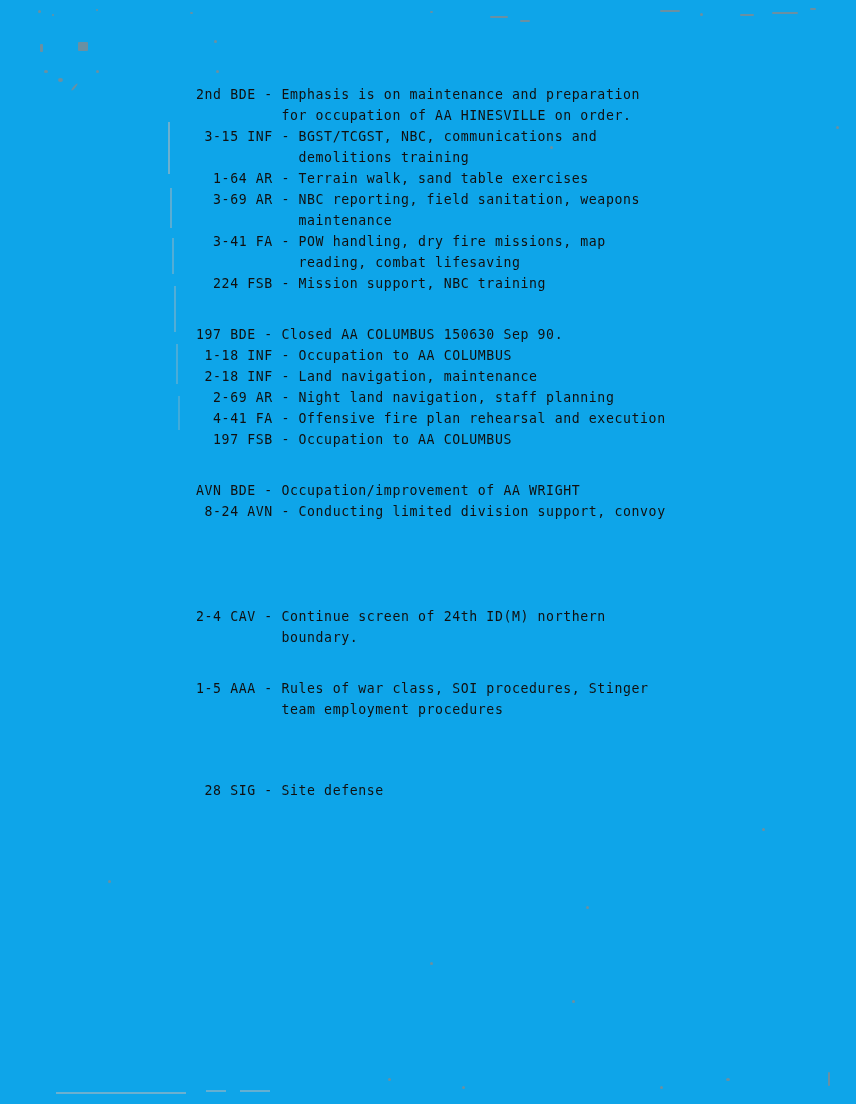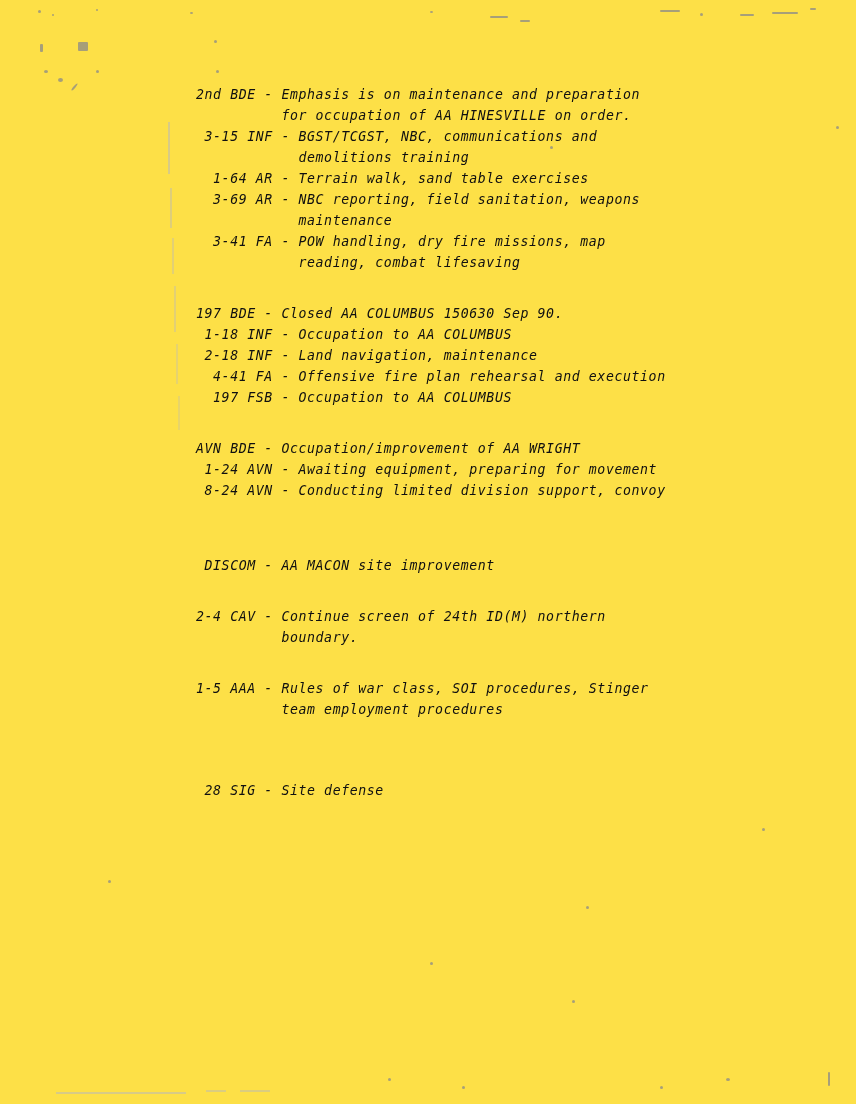--- a/index.html
+++ b/index.html
@@ -11,22 +11,21 @@
     width: 856px;
     height: 1104px;
     position: relative;
     overflow: hidden;
     font-family: "DejaVu Sans Mono", monospace;
     color: #1a1a1a;
   }
   .page {
     position: absolute;
     inset: 0;
-    background: #fde047;
-    font-style: italic;
+    background: #0ea5e9;
   }
   
   .speck {
     position: absolute;
     background: #8a8a8a;
     border-radius: 50%;
     opacity: .75;
   }
   .edge-line {
     position: absolute;
@@ -111,48 +110,46 @@
     <div class="entry">
       <span class="line">2nd BDE - Emphasis is on maintenance and preparation</span>
       <span class="line">          for occupation of AA HINESVILLE on order.</span>
       <span class="line"> 3-15 INF - BGST/TCGST, NBC, communications and</span>
       <span class="line">            demolitions training</span>
       <span class="line">  1-64 AR - Terrain walk, sand table exercises</span>
       <span class="line">  3-69 AR - NBC reporting, field sanitation, weapons</span>
       <span class="line">            maintenance</span>
       <span class="line">  3-41 FA - POW handling, dry fire missions, map</span>
       <span class="line">            reading, combat lifesaving</span>
+      <span class="line">  224 FSB - Mission support, NBC training</span>
     </div>
 
     <div class="block-gap"></div>
 
     <div class="entry">
       <span class="line">197 BDE - Closed AA COLUMBUS 150630 Sep 90.</span>
       <span class="line"> 1-18 INF - Occupation to AA COLUMBUS</span>
       <span class="line"> 2-18 INF - Land navigation, maintenance</span>
+      <span class="line">  2-69 AR - Night land navigation, staff planning</span>
       <span class="line">  4-41 FA - Offensive fire plan rehearsal and execution</span>
       <span class="line">  197 FSB - Occupation to AA COLUMBUS</span>
     </div>
 
     <div class="block-gap"></div>
 
     <div class="entry">
       <span class="line">AVN BDE - Occupation/improvement of AA WRIGHT</span>
-      <span class="line"> 1-24 AVN - Awaiting equipment, preparing for movement</span>
       <span class="line"> 8-24 AVN - Conducting limited division support, convoy</span>
     </div>
 
     <div class="block-gap"></div>
 
 
     <div class="block-gap small"></div>
 
-    <div class="entry">
-      <span class="line"> DISCOM - AA MACON site improvement</span>
-    </div>
 
     <div class="block-gap"></div>
 
     <div class="entry">
       <span class="line">2-4 CAV - Continue screen of 24th ID(M) northern</span>
       <span class="line">          boundary.</span>
     </div>
 
     <div class="block-gap"></div>
 

